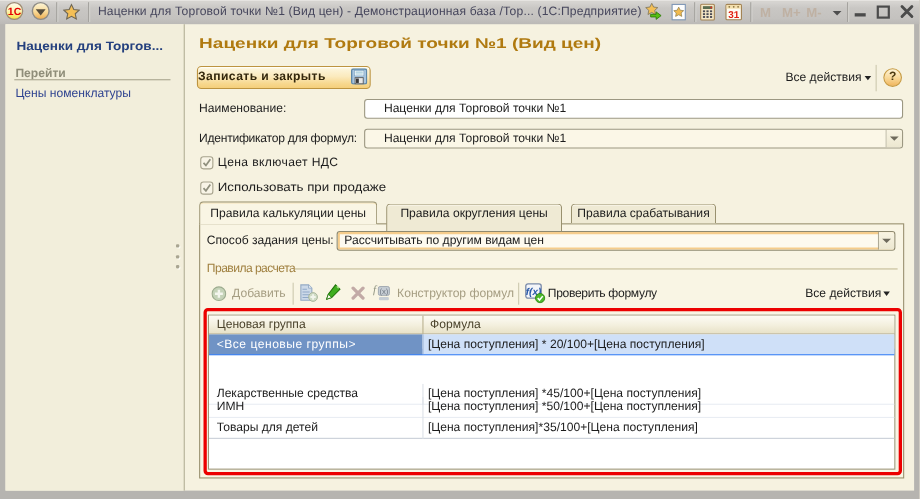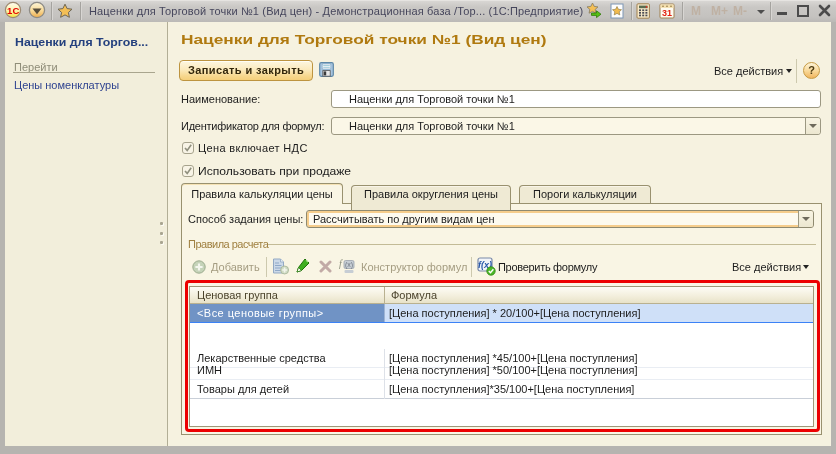--- a/index.html
+++ b/index.html
@@ -9,23 +9,23 @@
 
 #titlebar{left:0;top:0;width:836px;height:22px;
  background:linear-gradient(#d8d6d3 0%,#c9c7c4 30%,#c4c2bf 75%,#bbb9b6 100%);
  border-top:1px solid #e6e4e1;}
 #panelbg{left:5px;top:22px;width:826px;height:424px;background:#f6f2e0;}
 
 #leftpanel{left:5px;top:22px;width:162px;height:424px;background:#f2eedb;}
 #lp-sep{left:167px;top:22px;width:1px;height:424px;background:#b2ae96;}
 .grip{position:absolute;width:3px;height:3px;background:#a9a591;border-radius:1px;box-shadow:1px 1px 0 #fdfcf5;}
 
-#btnsave{left:179px;top:60px;width:134px;height:21px;border:1px solid #bd9440;border-radius:4px;
+#btnsave{left:179px;top:60px;width:158px;height:21px;border:1px solid #bd9440;border-radius:4px;
  background:linear-gradient(#fdf7e0 0%,#fbeabd 45%,#f7d78d 80%,#f5cf7b 100%);
- font-weight:bold;color:#33270c;text-align:center;line-height:19px;letter-spacing:0.4px;box-shadow:inset 0 1px 0 #fffef6;}
+ font-weight:bold;color:#33270c;line-height:19px;letter-spacing:0.4px;box-shadow:inset 0 1px 0 #fffef6;}
 .vsep{position:absolute;width:1px;background:#cdc9ae;}
 #help{left:803px;top:62px;width:17px;height:17px;border-radius:50%;border:1px solid #c69a42;
  background:linear-gradient(#fdf4d8 0%,#f8d795 55%,#f0b55e 100%);
  text-align:center;line-height:15px;font-weight:bold;color:#4c3b12;}
 
 .inp{position:absolute;border:1px solid #9c9882;border-radius:3px;background:#fff;
  line-height:16px;padding-left:17px;white-space:nowrap;overflow:hidden;}
 .combo-btn{position:absolute;right:0;top:0;bottom:0;width:15px;background:linear-gradient(#f8f4e3,#ece7d0);
  border-left:1px solid #9c9882;border-radius:0 2px 2px 0;}
 .darr{position:absolute;width:0;height:0;border-left:4px solid transparent;border-right:4px solid transparent;border-top:4px solid #6e6a5c;}
@@ -121,21 +121,21 @@
 <div class="abs" style="left:777px;top:12px;width:10px;height:3px;background:#4b4b4b;"></div>
 <div class="abs" style="left:797px;top:5px;width:12px;height:12px;border:2px solid #4b4b4b;"></div>
 <svg class="abs" style="left:818px;top:4px" width="13" height="13" viewBox="0 0 13 13">
  <path d="M2 2 L11 11 M11 2 L2 11" stroke="#4b4b4b" stroke-width="2.6" stroke-linecap="round"></path>
 </svg>
 
 <div class="abs" id="panelbg"></div>
 <div class="abs" id="leftpanel"></div>
 <div class="abs" id="lp-sep"></div>
 <div class="abs" style="left:15px;top:36px;font-weight:bold;color:#24407e;transform:scaleX(1.12);transform-origin:0 0;white-space:nowrap;">Наценки для Торгов...</div>
-<div class="abs" style="left:14px;top:61px;color:#8f8d79;font-weight:normal;">Перейти</div>
+<div class="abs" style="left:14px;top:61px;color:#8f8d79;font-weight:bold;">Перейти</div>
 <div class="abs" style="left:13px;top:72px;width:142px;height:1px;background:#a9a58e;"></div>
 <div class="abs" style="left:14px;top:79px;color:#2f4390;">Цены номенклатуры</div>
 <div class="grip" style="left:160px;top:222px;"></div>
 <div class="grip" style="left:160px;top:232px;"></div>
 <div class="grip" style="left:160px;top:241px;"></div>
 
 <div class="abs" style="left:181px;top:32px;font-size:13px;font-weight:bold;color:#b07a10;transform:scaleX(1.33);transform-origin:0 0;white-space:nowrap;">Наценки для Торговой точки №1 (Вид цен)</div>
 <div class="abs" id="btnsave">Записать и закрыть</div>
 <svg class="abs" style="left:319px;top:62px" width="15" height="15" viewBox="0 0 15 15">
  <rect x="0.7" y="0.7" width="13.6" height="13.6" rx="1.5" fill="#a9c6e0" stroke="#5e88a8" stroke-width="1.2"></rect>
@@ -167,21 +167,21 @@
 <div class="abs cb" style="left:182px;top:165px;">
     <svg width="10" height="10" viewBox="0 0 10 10" style="position:absolute;left:0;top:0">
       <path d="M2 5 L4.2 7.4 L8.2 1.8" fill="none" stroke="#90907e" stroke-width="1.6"></path>
     </svg>
   </div>
 <div class="lbl" style="left:198px;top:162px;transform:scaleX(1.1);transform-origin:0 0;">Использовать при продаже</div>
 
 <div class="abs" id="tabpage"></div>
 <div class="abs tab" id="tab1">Правила калькуляции цены</div>
 <div class="abs tab" id="tab2">Правила округления цены</div>
-<div class="abs tab" id="tab3">Пороги калькуляции</div>
+<div class="abs tab" id="tab3">Правила срабатывания</div>
 
 <div class="lbl" style="left:188px;top:210px;">Способ задания цены:</div>
 <div class="abs" style="left:306px;top:210px;width:508px;height:18px;border:1px solid #8f8a70;border-radius:3px;background:#fdfaef;box-shadow:inset 0 0 0 2px #f6cd8c;line-height:16px;padding-left:6px;">Рассчитывать по другим видам цен
  <div class="combo-btn" style="border-radius:0 2px 2px 0;">
       <div class="darr" style="left:3px;top:6px;"></div>
     </div>
 </div>
 <div class="abs" style="left:188px;top:238px;color:#a08040;letter-spacing:-0.5px;">Правила расчета</div>
 <div class="abs" style="left:268px;top:244px;width:548px;height:1px;background:#c3bb96;"></div>
 

